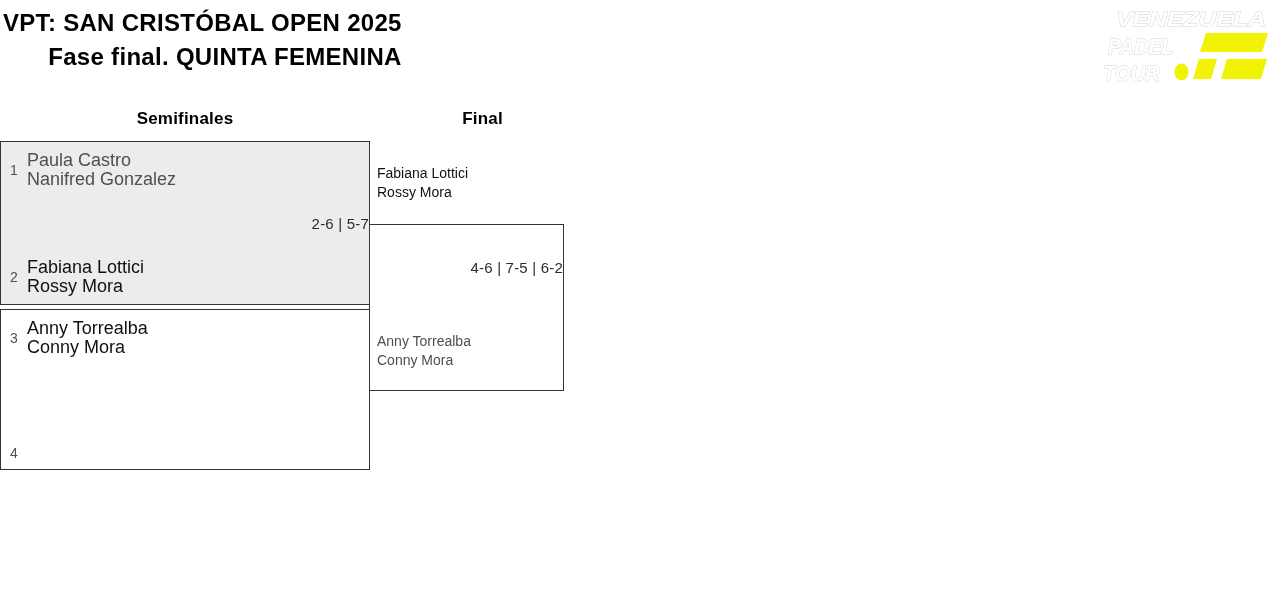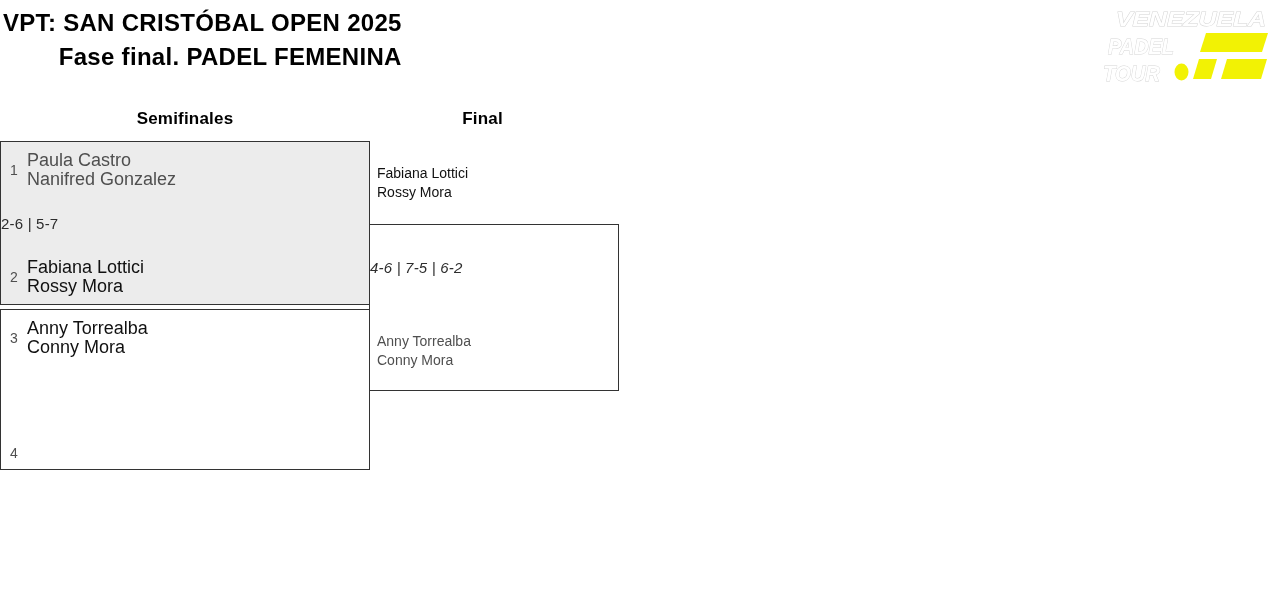--- a/index.html
+++ b/index.html
@@ -17,48 +17,48 @@
     font-family:"Liberation Sans",sans-serif;font-weight:700;font-style:italic;
     fill:#ffffff;stroke:#d4d4d4;stroke-width:.9px;paint-order:stroke;
   }
   .round-header{
     position:absolute;top:109px;text-align:center;font-size:17px;font-weight:700;
     color:var(--heading-text,#000);letter-spacing:.2px;
   }
   .match{position:absolute;border:1px solid var(--box-border,#333);box-sizing:border-box;}
   .sf1{left:0;top:141px;width:370px;height:164px;background:var(--shaded-box-bg,#ececec);}
   .sf2{left:0;top:309px;width:370px;height:161px;background:#fff;}
-  .final-box{left:369px;top:224px;width:250px;height:167px;background:transparent;font-style:italic;}
+  .final-box{left:369px;top:224px;width:195px;height:167px;background:transparent;}
   .team{position:absolute;left:0;width:100%;display:flex;}
   .team-top{top:9px;}
   .team-bottom{bottom:8px;}
   .seed{
     flex:0 0 26px;width:26px;align-self:center;text-align:center;
     font-size:14px;color:var(--loser-text,#4f4f4f);
   }
   .players{font-size:18px;line-height:19px;color:var(--loser-text,#4f4f4f);}
   .players.winner{font-weight:400;color:var(--winner-text,#111);}
   .score{
-    position:absolute;left:0;width:100%;text-align:left;font-size:15px;
+    position:absolute;left:0;width:100%;text-align:right;font-size:15px;
     color:var(--score-text,#2d2d2d);top:50%;transform:translateY(-50%);
     letter-spacing:.2px;
   }
   .final-score{top:34px;transform:none;}
   .final-team{position:absolute;left:377px;font-size:14px;line-height:19px;}
   .final-team-top{top:164px;}
   .final-team-bottom{top:332px;}
 </style>
 </head>
 <body>
 
 <div class="page">
 
   <div class="titles">
     <div class="title-line">VPT: SAN CRISTÓBAL OPEN 2025</div>
-    <div class="title-line">Fase final. PADEL FEMENINA</div>
+    <div class="title-line">Fase final. QUINTA FEMENINA</div>
   </div>
 
   <svg class="logo" viewBox="0 0 172 84" aria-hidden="true">
     <text x="14" y="24" font-size="21" textLength="150" lengthAdjust="spacingAndGlyphs">VENEZUELA</text>
     <text x="6" y="52" font-size="22" textLength="66" lengthAdjust="spacingAndGlyphs">PADEL</text>
     <text x="1" y="79" font-size="22" textLength="57" lengthAdjust="spacingAndGlyphs">TOUR</text>
     <polygon points="104,31 166,31 160,50 98,50" fill="#f2f204"></polygon>
     <ellipse cx="79.5" cy="70" rx="7" ry="8.5" fill="#f2f204"></ellipse>
     <polygon points="97,57 115,57 109,77 91,77" fill="#f2f204"></polygon>
     <polygon points="125,57 165,57 159,77 119,77" fill="#f2f204"></polygon>

